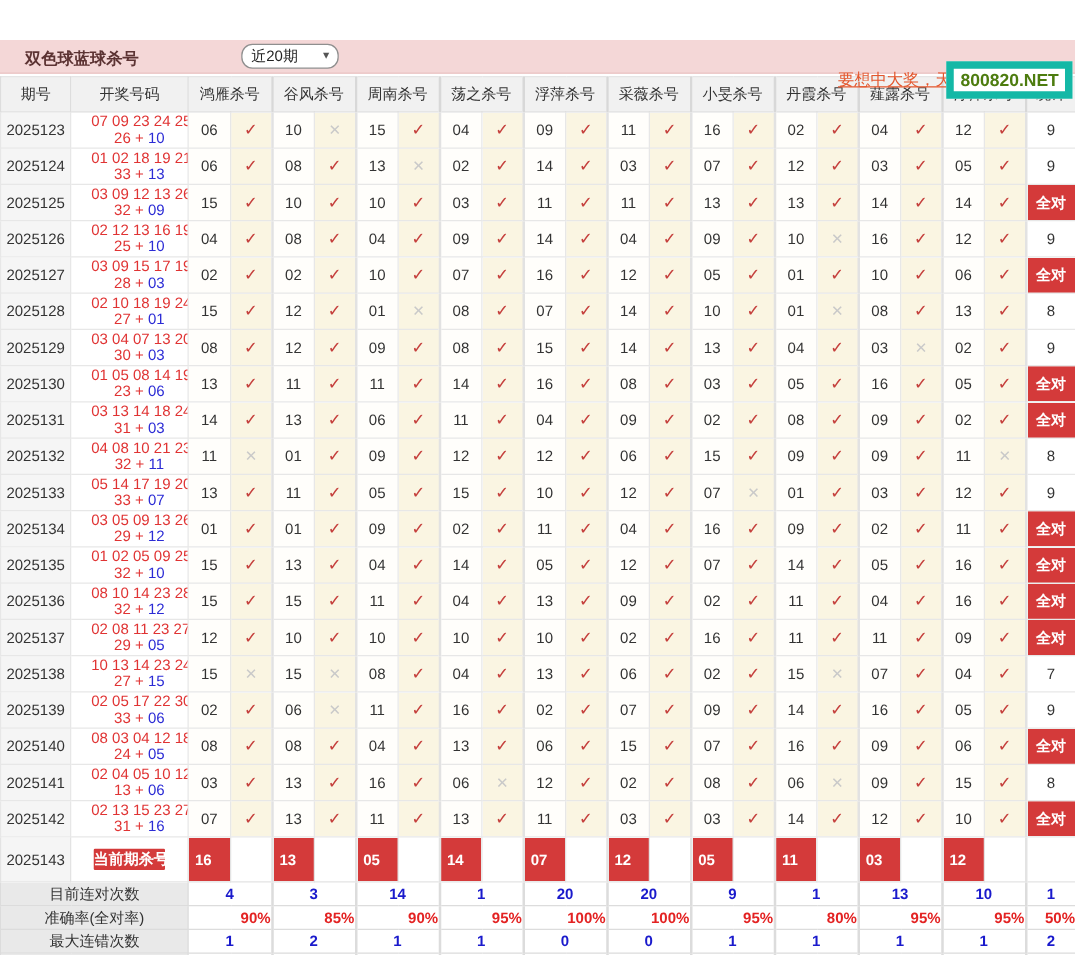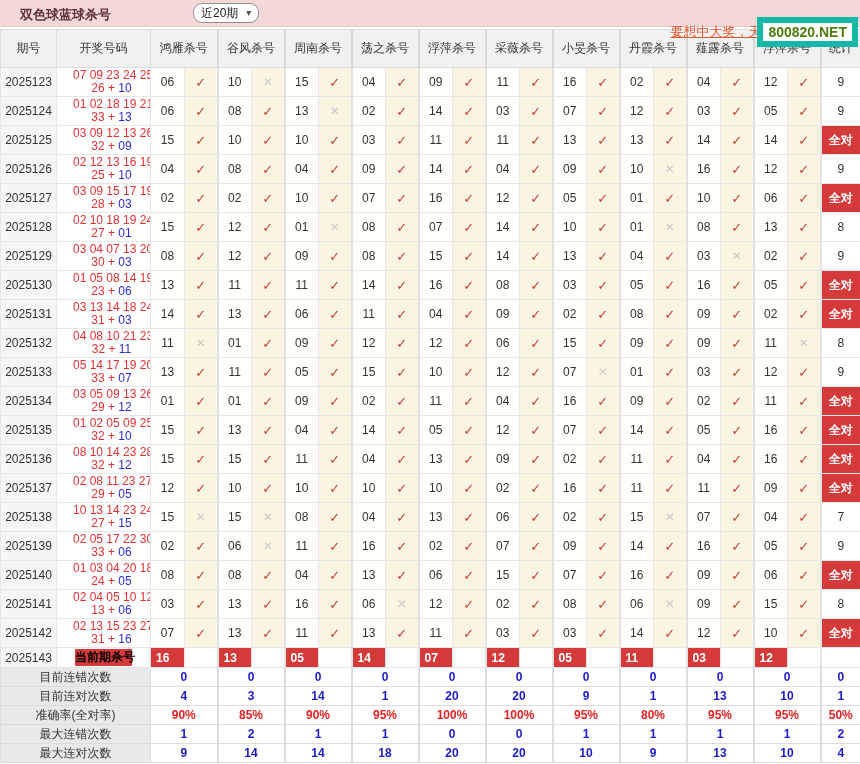--- a/index.html
+++ b/index.html
@@ -1,60 +1,60 @@
 <!DOCTYPE html>
 <html><head>
 <meta charset="utf-8">
 <style>
   * { box-sizing: border-box; }
   html,body { margin:0; padding:0; background:#fff; }
   body { font-family:"Liberation Sans","DejaVu Sans",sans-serif; }
   .page { width:860px; height:764px; background:#fff; overflow:hidden; font-size:12px; }
 
   
-  .topbar { position:relative; height:27px; background:#f4d7d7; border-bottom:1px solid #eac3c3; }
+  .topbar { position:relative; height:27px; background:#f4d7d7; border-bottom:1px solid #eac3c3;margin-top:32px; }
   .title { position:absolute; left:20px; top:6px; font-weight:bold; font-size:13px; color:#5c3333; }
   .range { position:absolute; left:193px; top:3px; height:20px; background:#fff; border:1px solid #8f8f8f;
-           border-radius:9px; padding:2px 7px; font-size:12px; color:#222; display:flex; align-items:center; gap:8px; cursor:default; }
+           border-radius:9px; padding:2px 7px; font-size:12px; color:#222; display:flex; align-items:center; gap:20px; cursor:default; }
   .range .chev { font-size:10px; color:#555; line-height:1; }
   .rightgrp { position:absolute; right:2px; top:17px; display:flex; align-items:center; }
   .promo { color:#e4572e; text-decoration:underline; font-size:13px; white-space:nowrap; }
   .badge { background:#fff; border:6px solid #14b8a6; color:#4d7c0f; font-weight:bold; font-size:14px;
            padding:1px 5px; margin-left:-4px; white-space:nowrap; }
 
   
   table.kill { border-collapse:collapse; table-layout:fixed; width:860px; margin-top:2px; }
-  th { background:#f1f1f1; border:1px solid #dddddd; font-weight:normal; color:#333; height:38px;
+  th { background:#f1f1f1; border:1px solid #dddddd; font-weight:normal; color:#333; height:28px;
        font-size:12px; padding:0; white-space:nowrap; overflow:hidden; }
   td { border:1px solid #e7e7e7; text-align:center; padding:0; overflow:hidden; white-space:nowrap; }
   tr.body { height:29px;margin-left:18px; }
   td.period { background:#f5f5f5; color:#333; }
   td.draw { color:#e03333; font-size:12px; line-height:13px;padding-left:16px; }
   td.draw .blue { color:#2b2bd5; }
   td.num { background:#fffefb; color:#333; }
   td.mark { background:#faf5e2; border-right:2px solid #e2e2e2; }
   td.mark .check { color:#c5403d; font-weight:bold; font-size:13px; }
   td.mark .cross { color:#c9c9c9; font-size:12px; }
   th.grp { border-right:2px solid #d8d8d8; }
   td.stat { color:#333; font-size:12px; }
   td.stat.all { background:#d43a3a; color:#fff; font-weight:bold; }
 
-  tr.current { height:20px; }
+  tr.current { height:36px; }
   tr.current td { border-color:#e3e3e3; }
-  .curlabel { display:block; margin:1px 18px; background:#d43a3a; color:#000000; font-weight:bold;
+  .curlabel { display:block; margin:1px 18px; background:#d43a3a; color:#ffffff; font-weight:bold;
               font-size:12px; line-height:17px; border-radius:1px; }
   td.kcur { background:#d43a3a; color:#fff; font-weight:bold; text-align:left; padding-left:5px; }
   td.kcur-blank { background:#fff; border-right:2px solid #e2e2e2; }
 
   tr.sum { height:19px; }
   tr.sum td { border-color:#dcdcdc; }
   td.sumlabel { background:#e9e9e9; color:#333; font-size:12px; }
   td.sumval { font-weight:bold; border-right:2px solid #dcdcdc; }
   tr.sum.blue td.sumval, tr.sum.blue td.sumstat { color:#1a1acc; }
-  tr.sum.red  td.sumval, tr.sum.red  td.sumstat { color:#e32222; }
+  tr.sum.red  td.sumval, tr.sum.red  td.sumstat { color:#e32222;text-align:right; }
   td.sumstat { font-weight:bold; }
 </style>
 </head>
 <body>
 
 <div class="page">
 
   <div class="topbar">
     <span class="title">双色球蓝球杀号</span>
     <div class="range">
@@ -531,21 +531,21 @@
           <td class="num">14</td>
           <td class="mark"><span class="check">✓</span></td>
           <td class="num">16</td>
           <td class="mark"><span class="check">✓</span></td>
           <td class="num">05</td>
           <td class="mark"><span class="check">✓</span></td>
           <td class="stat">9</td>
         </tr>
         <tr class="body">
           <td class="period">2025140</td>
-          <td class="draw"><span>01 03 04 20 18</span><br><span>24 + </span><span class="blue">05</span></td>
+          <td class="draw"><span>08 03 04 12 18</span><br><span>24 + </span><span class="blue">05</span></td>
           <td class="num">08</td>
           <td class="mark"><span class="check">✓</span></td>
           <td class="num">08</td>
           <td class="mark"><span class="check">✓</span></td>
           <td class="num">04</td>
           <td class="mark"><span class="check">✓</span></td>
           <td class="num">13</td>
           <td class="mark"><span class="check">✓</span></td>
           <td class="num">06</td>
           <td class="mark"><span class="check">✓</span></td>
@@ -630,34 +630,20 @@
           <td class="kcur-blank"></td>
           <td class="kcur">05</td>
           <td class="kcur-blank"></td>
           <td class="kcur">11</td>
           <td class="kcur-blank"></td>
           <td class="kcur">03</td>
           <td class="kcur-blank"></td>
           <td class="kcur">12</td>
           <td class="kcur-blank"></td>
           <td></td>
-        </tr>
-        <tr class="sum blue">
-          <td class="sumlabel" colspan="2">目前连错次数</td>
-          <td class="sumval" colspan="2">0</td>
-          <td class="sumval" colspan="2">0</td>
-          <td class="sumval" colspan="2">0</td>
-          <td class="sumval" colspan="2">0</td>
-          <td class="sumval" colspan="2">0</td>
-          <td class="sumval" colspan="2">0</td>
-          <td class="sumval" colspan="2">0</td>
-          <td class="sumval" colspan="2">0</td>
-          <td class="sumval" colspan="2">0</td>
-          <td class="sumval" colspan="2">0</td>
-          <td class="sumstat">0</td>
         </tr>
         <tr class="sum blue">
           <td class="sumlabel" colspan="2">目前连对次数</td>
           <td class="sumval" colspan="2">4</td>
           <td class="sumval" colspan="2">3</td>
           <td class="sumval" colspan="2">14</td>
           <td class="sumval" colspan="2">1</td>
           <td class="sumval" colspan="2">20</td>
           <td class="sumval" colspan="2">20</td>
           <td class="sumval" colspan="2">9</td>

